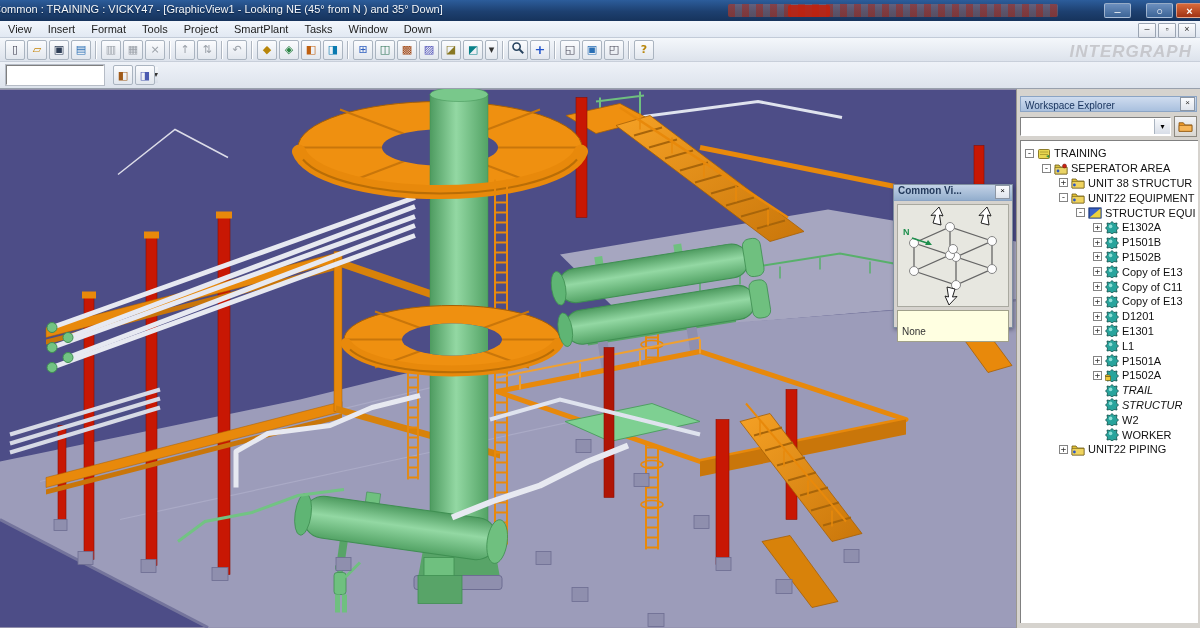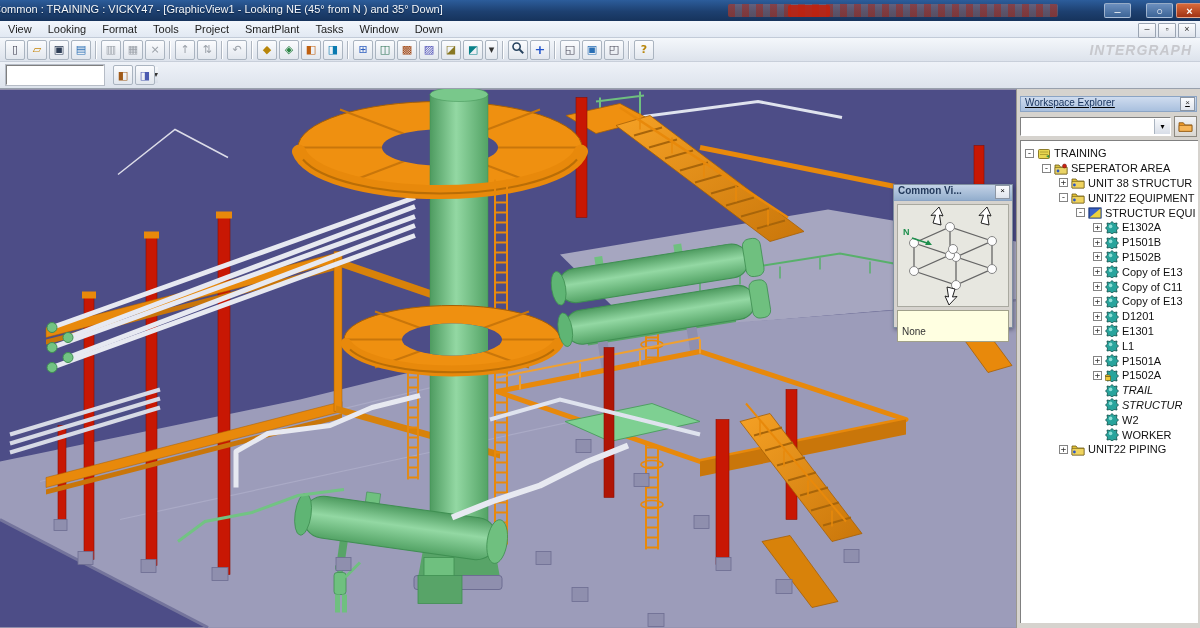--- a/index.html
+++ b/index.html
@@ -25,36 +25,36 @@
   .mdibtn{width:16px;height:13px;background:linear-gradient(#fbfcfe,#dfe4ec);border:1px solid #9aa4b2;font-size:9px;line-height:11px;text-align:center;color:#333;border-radius:1px;}
 
   
   .toolbar1{left:0;top:38px;width:1200px;height:24px;background:linear-gradient(#f4f7fb,#dde3ec);border-bottom:1px solid #c8cfda;box-sizing:border-box;display:flex;align-items:center;padding-left:4px;}
   .toolbar2{left:0;top:62px;width:1200px;height:27px;background:linear-gradient(#eef2f8,#dde3ec);border-bottom:1px solid #98a0ac;box-sizing:border-box;display:flex;align-items:center;padding-left:6px;}
   .tb{width:20px;height:20px;margin:0 1px;background:linear-gradient(#fbfcfe,#e2e7ee);border:1px solid #aab4c0;border-radius:2px;display:flex;align-items:center;justify-content:center;font-size:11px;padding:0;}
   .tb .g{font-family:"DejaVu Sans",sans-serif;}
   .tb.narrow{width:13px;}
   .tb.dis .g{color:#9aa0a8 !important;}
   .tsep{width:1px;height:18px;background:#aeb6c1;border-right:1px solid #fff;margin:0 3px;}
-  .intergraph{position:absolute;right:8px;top:42px;color:#c7c8cd;font-size:14px;font-weight:bold;letter-spacing:1px;font-style:italic;}
+  .intergraph{position:absolute;right:8px;top:42px;color:#c7c8cd;font-size:17px;font-weight:bold;letter-spacing:1px;font-style:italic;}
   .combo{width:96px;height:18px;background:#fff;border-top:1px solid #7f7f7f;border-left:1px solid #7f7f7f;border-bottom:1px solid #fff;border-right:1px solid #fff;outline:1px solid #b6bcc6;display:flex;align-items:center;}
   .combo input{flex:1;border:0;outline:0;height:14px;font-size:11px;padding:0 2px;background:transparent;}
   .combo .drop{width:15px;height:16px;background:linear-gradient(#f6f8fb,#d8dee8);border-left:1px solid #aab4c0;font-size:8px;line-height:16px;text-align:center;color:#333;}
 
   
   .viewport{left:0;top:89px;}
 
   
   .uptodown{left:950px;top:52px;width:250px;height:58px;z-index:60;pointer-events:none;}
   .uptodown .word{position:absolute;left:44px;top:4px;font-size:31px;font-weight:bold;color:rgba(255,255,255,.93);letter-spacing:-1px;text-shadow:0 1px 2px rgba(60,90,110,.25);}
   .uptodown .sub{position:absolute;left:78px;top:38px;font-size:8px;letter-spacing:5px;color:rgba(255,255,255,.8);}
 
   
   .panel{left:1016px;top:89px;width:184px;height:539px;background:#d6d3ce;border-left:1px solid #9b9890;box-sizing:border-box;}
-  .phead{position:absolute;left:3px;top:7px;width:177px;height:16px;background:linear-gradient(#cfdcef,#a9c0de);border:1px solid #8ba4c4;box-sizing:border-box;display:flex;align-items:flex-start;text-decoration:underline;}
+  .phead{position:absolute;left:3px;top:7px;width:177px;height:16px;background:linear-gradient(#cfdcef,#a9c0de);border:1px solid #8ba4c4;box-sizing:border-box;display:flex;align-items:flex-end;}
   .phead .ptitle{flex:1;font-size:10px;color:#17325c;padding-left:4px;white-space:nowrap;}
   .phead .pclose{width:13px;height:12px;margin-right:1px;background:linear-gradient(#fbfcfe,#dfe4ec);border:1px solid #8c96a4;font-size:8px;line-height:10px;text-align:center;color:#333;}
   .prow{position:absolute;left:3px;top:27px;width:177px;height:20px;display:flex;align-items:center;gap:3px;}
   .pcombo{flex:1;height:17px;background:#fff;border-top:1px solid #808080;border-left:1px solid #808080;border-bottom:1px solid #fff;border-right:1px solid #fff;display:flex;align-items:center;}
   .pcombo input{flex:1;width:10px;border:0;outline:0;font-size:11px;background:transparent;padding:0 2px;}
   .pcombo .drop{width:15px;height:15px;background:linear-gradient(#f6f8fb,#d8dee8);border-left:1px solid #aab4c0;font-size:8px;line-height:15px;text-align:center;}
   .pbrowse{width:21px;height:19px;background:linear-gradient(#f2f4f8,#d9d6d0);border:1px solid #8c8880;display:flex;align-items:center;justify-content:center;}
   .tree{position:absolute;left:3px;top:51px;width:178px;height:483px;background:#fff;border-top:1px solid #808080;border-left:1px solid #808080;overflow:hidden;padding-top:5px;box-sizing:border-box;}
   .trow{height:14.8px;display:flex;align-items:center;white-space:nowrap;font-size:11px;color:#111;}
   .trow .exp{width:9px;height:9px;box-sizing:border-box;border:1px solid #848484;background:#fff;font-size:9px;line-height:7px;text-align:center;color:#333;margin-right:3px;flex:none;font-family:"DejaVu Sans Mono",monospace;}
@@ -121,21 +121,21 @@
     <span class="ttext">Common : TRAINING : VICKY47 - [GraphicView1 - Looking NE (45° from N ) and 35° Down]</span>
     <div class="wm-red"></div>
     <div class="wm-red2"></div>
     <div class="wbtn min">–</div>
     <div class="wbtn max">○</div>
     <div class="wbtn cls">×</div>
   </div>
 
   <div class="abs menubar">
     <span class="mitem">View</span>
-    <span class="mitem">Looking</span>
+    <span class="mitem">Insert</span>
     <span class="mitem">Format</span>
     <span class="mitem">Tools</span>
     <span class="mitem">Project</span>
     <span class="mitem">SmartPlant</span>
     <span class="mitem">Tasks</span>
     <span class="mitem">Window</span>
     <span class="mitem">Down</span>
     <div class="mdi">
       <div class="mdibtn">–</div>
       <div class="mdibtn">▫</div>

